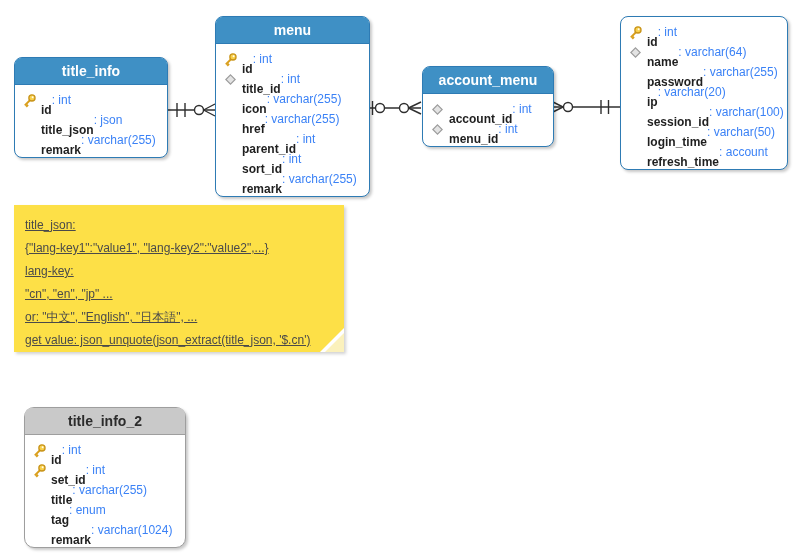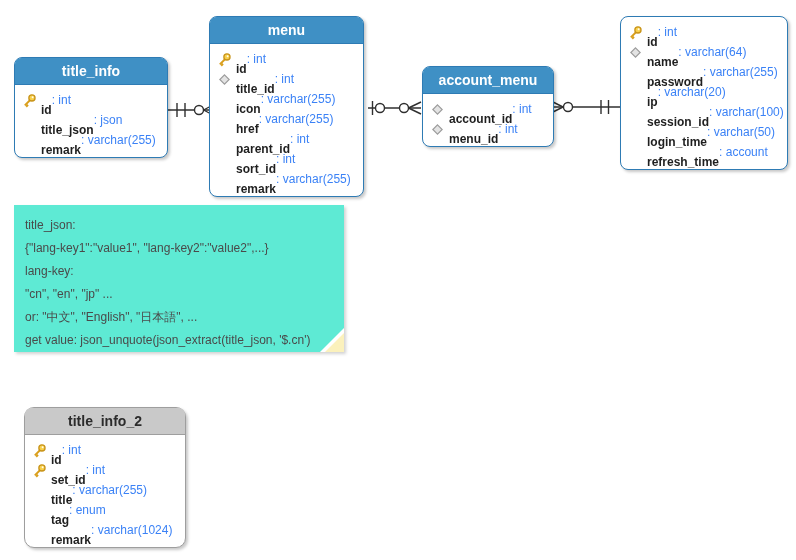--- a/index.html
+++ b/index.html
@@ -30,25 +30,25 @@
   .tbody{padding:5px 0 7px 0;}
   .row{display:flex;align-items:center;height:20px;padding:0 6px 0 3px;white-space:nowrap;}
   .ic{width:23px;min-width:23px;display:flex;justify-content:center;align-items:center;}
   .icon-svg{width:15px;height:15px;display:block;}
   .cn{font-size:12px;font-weight:bold;color:#1f1f1f;margin-top:20px;}
   .ct{font-size:12px;color:#3b82f6;}
   .ct::before{content:": ";}
   .note{
     position:absolute;z-index:2;
     left:14px;top:205px;width:330px;height:147px;
-    background:#5eead4;
+    background:#fde047;
     box-shadow:2px 2px 3px rgba(0,0,0,0.18);
     box-sizing:border-box;
     padding:9px 10px 0 11px;
-    font-size:12px;color:#4a4a4a;
+    font-size:12px;color:#4a4a4a;text-decoration:underline;
   }
   .note-line{line-height:23px;white-space:nowrap;}
   .note-fold{position:absolute;right:0;bottom:0;width:24px;height:24px;}
 </style>
 </head>
 <body>
 
 <svg width="0" height="0" style="position:absolute" aria-hidden="true">
   <defs>
     <symbol id="sym-key" viewBox="0 0 16 16">
@@ -107,21 +107,21 @@
         <span class="ct">json</span>
       </div>
       <div class="row">
         <span class="ic"></span>
         <span class="cn">remark</span>
         <span class="ct">varchar(255)</span>
       </div>
     </div>
   </div>
 
-  <div class="tbl" style="left:209px;top:16px;width:153px;">
+  <div class="tbl" style="left:215px;top:16px;width:153px;">
     <div class="thead">menu</div>
     <div class="tbody">
       <div class="row">
         <span class="ic">
             <svg class="icon-svg">
               <use href="#sym-key"></use>
             </svg>
           </span>
         <span class="cn">id</span>
         <span class="ct">int</span>

